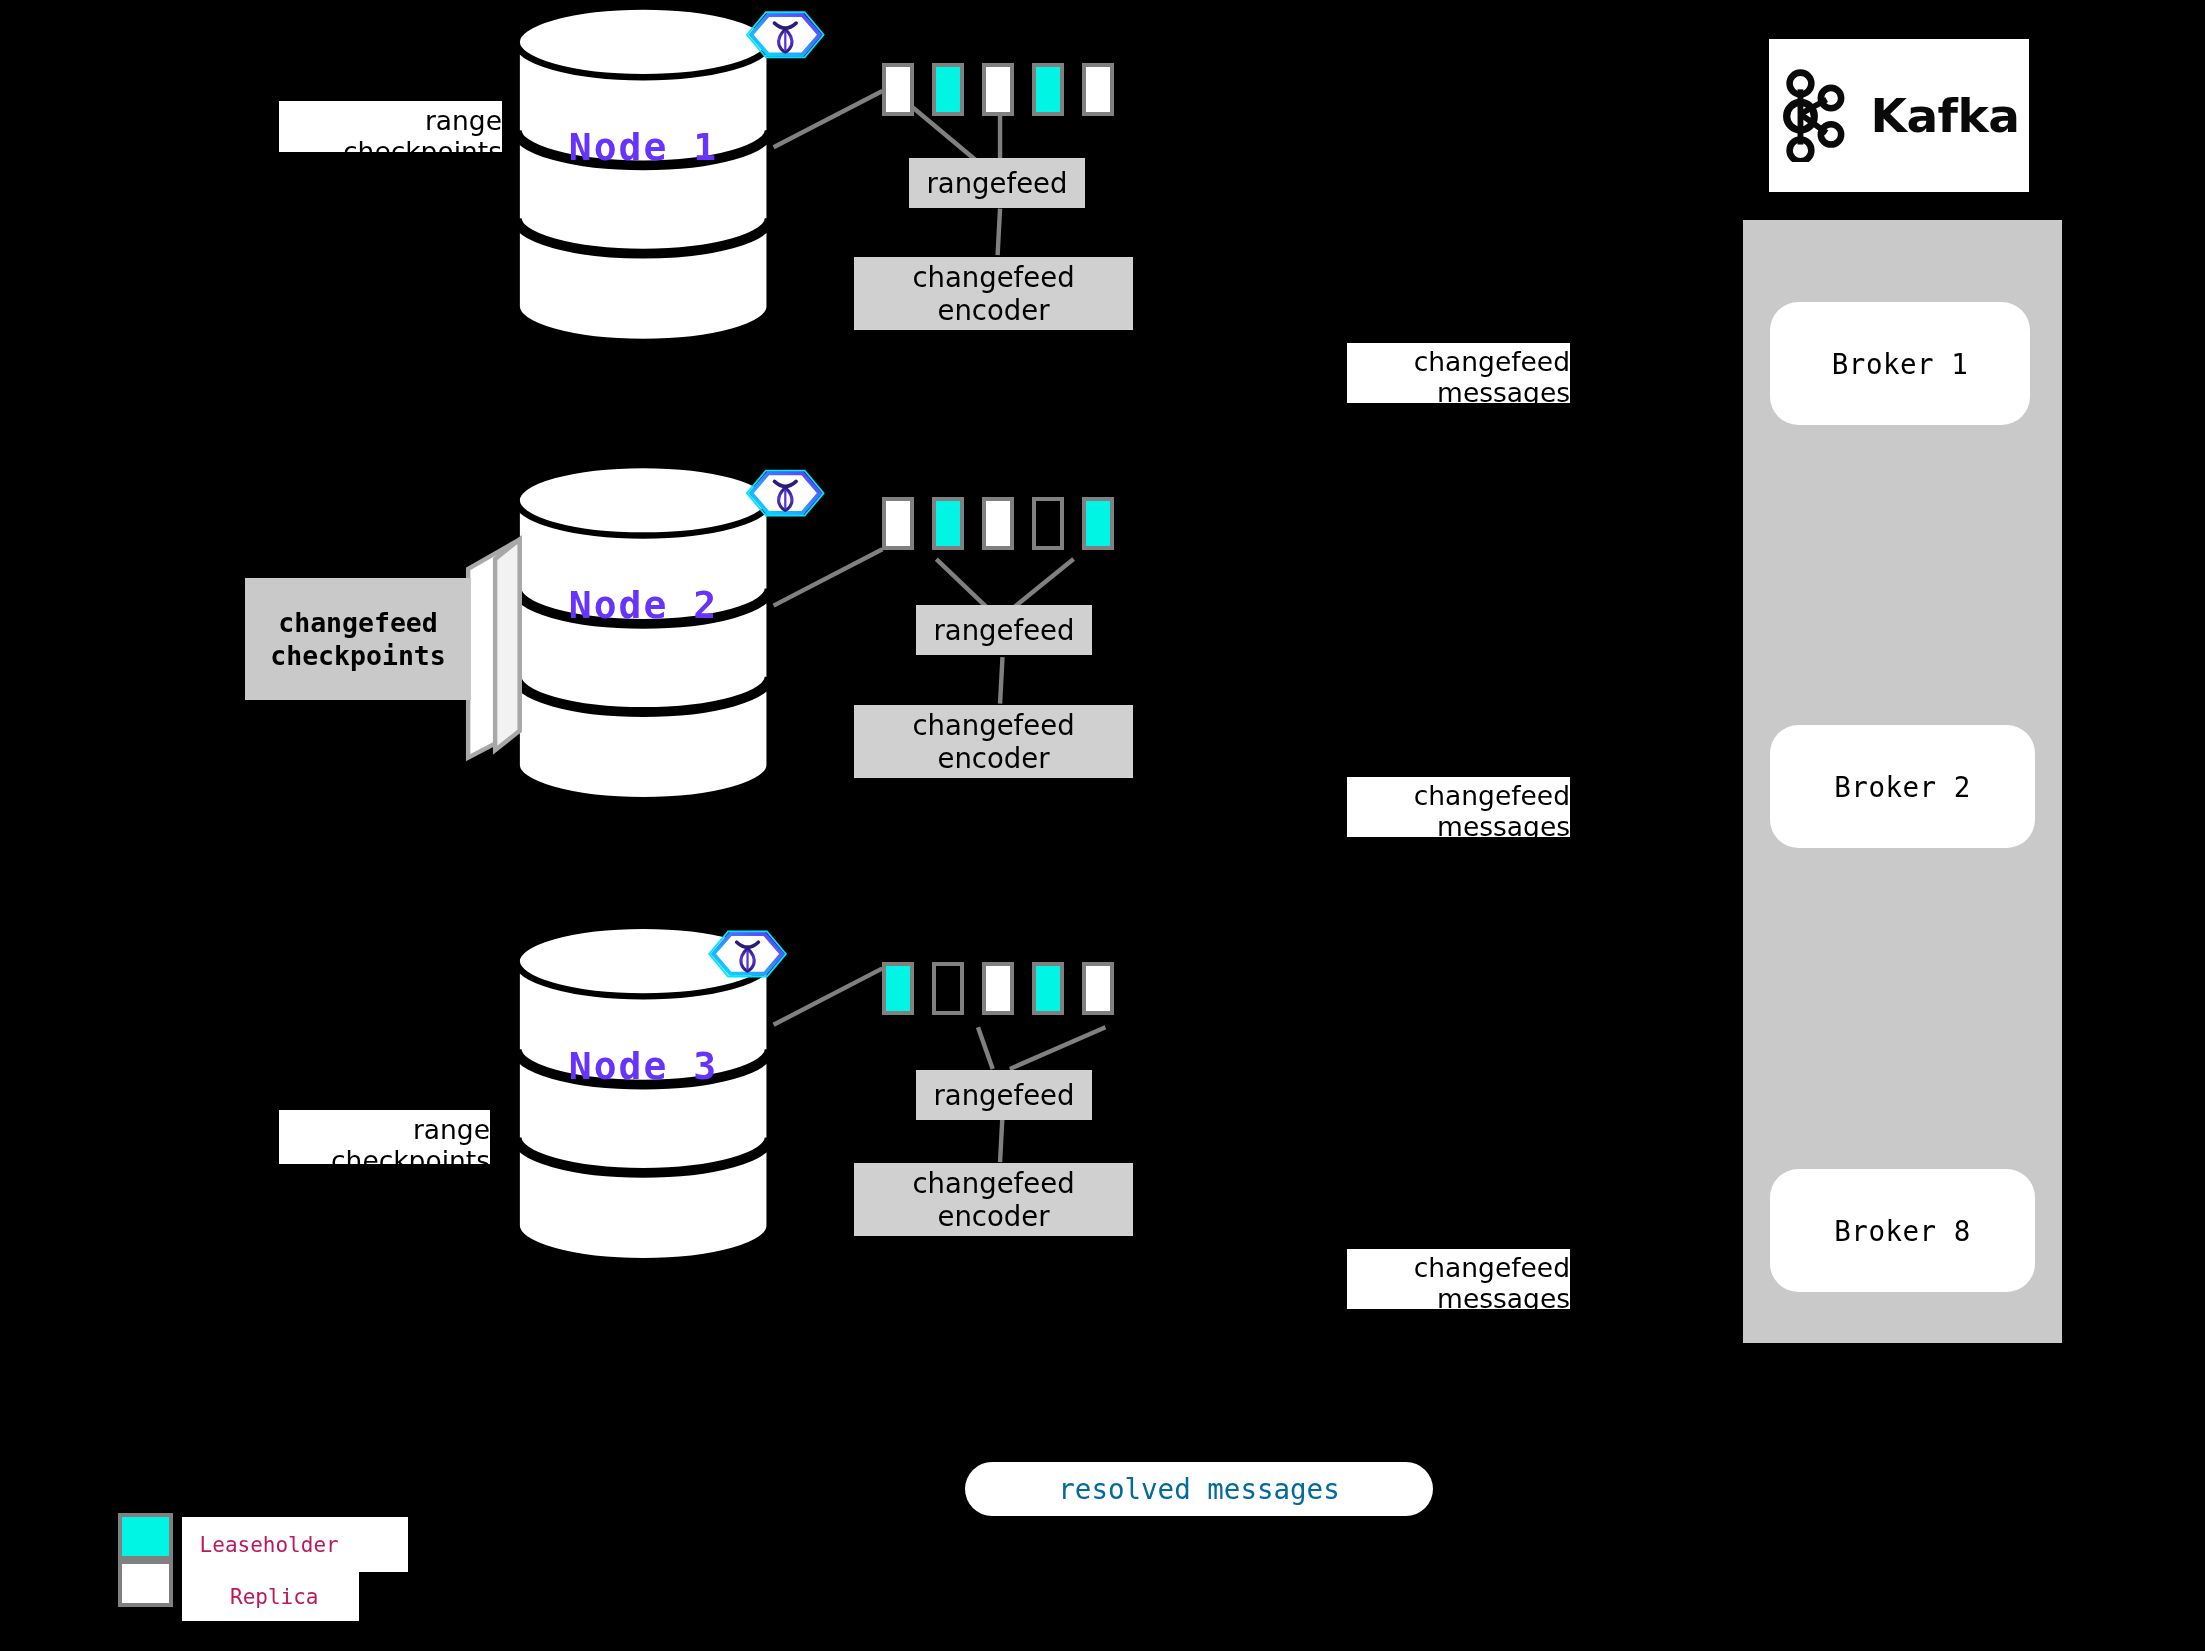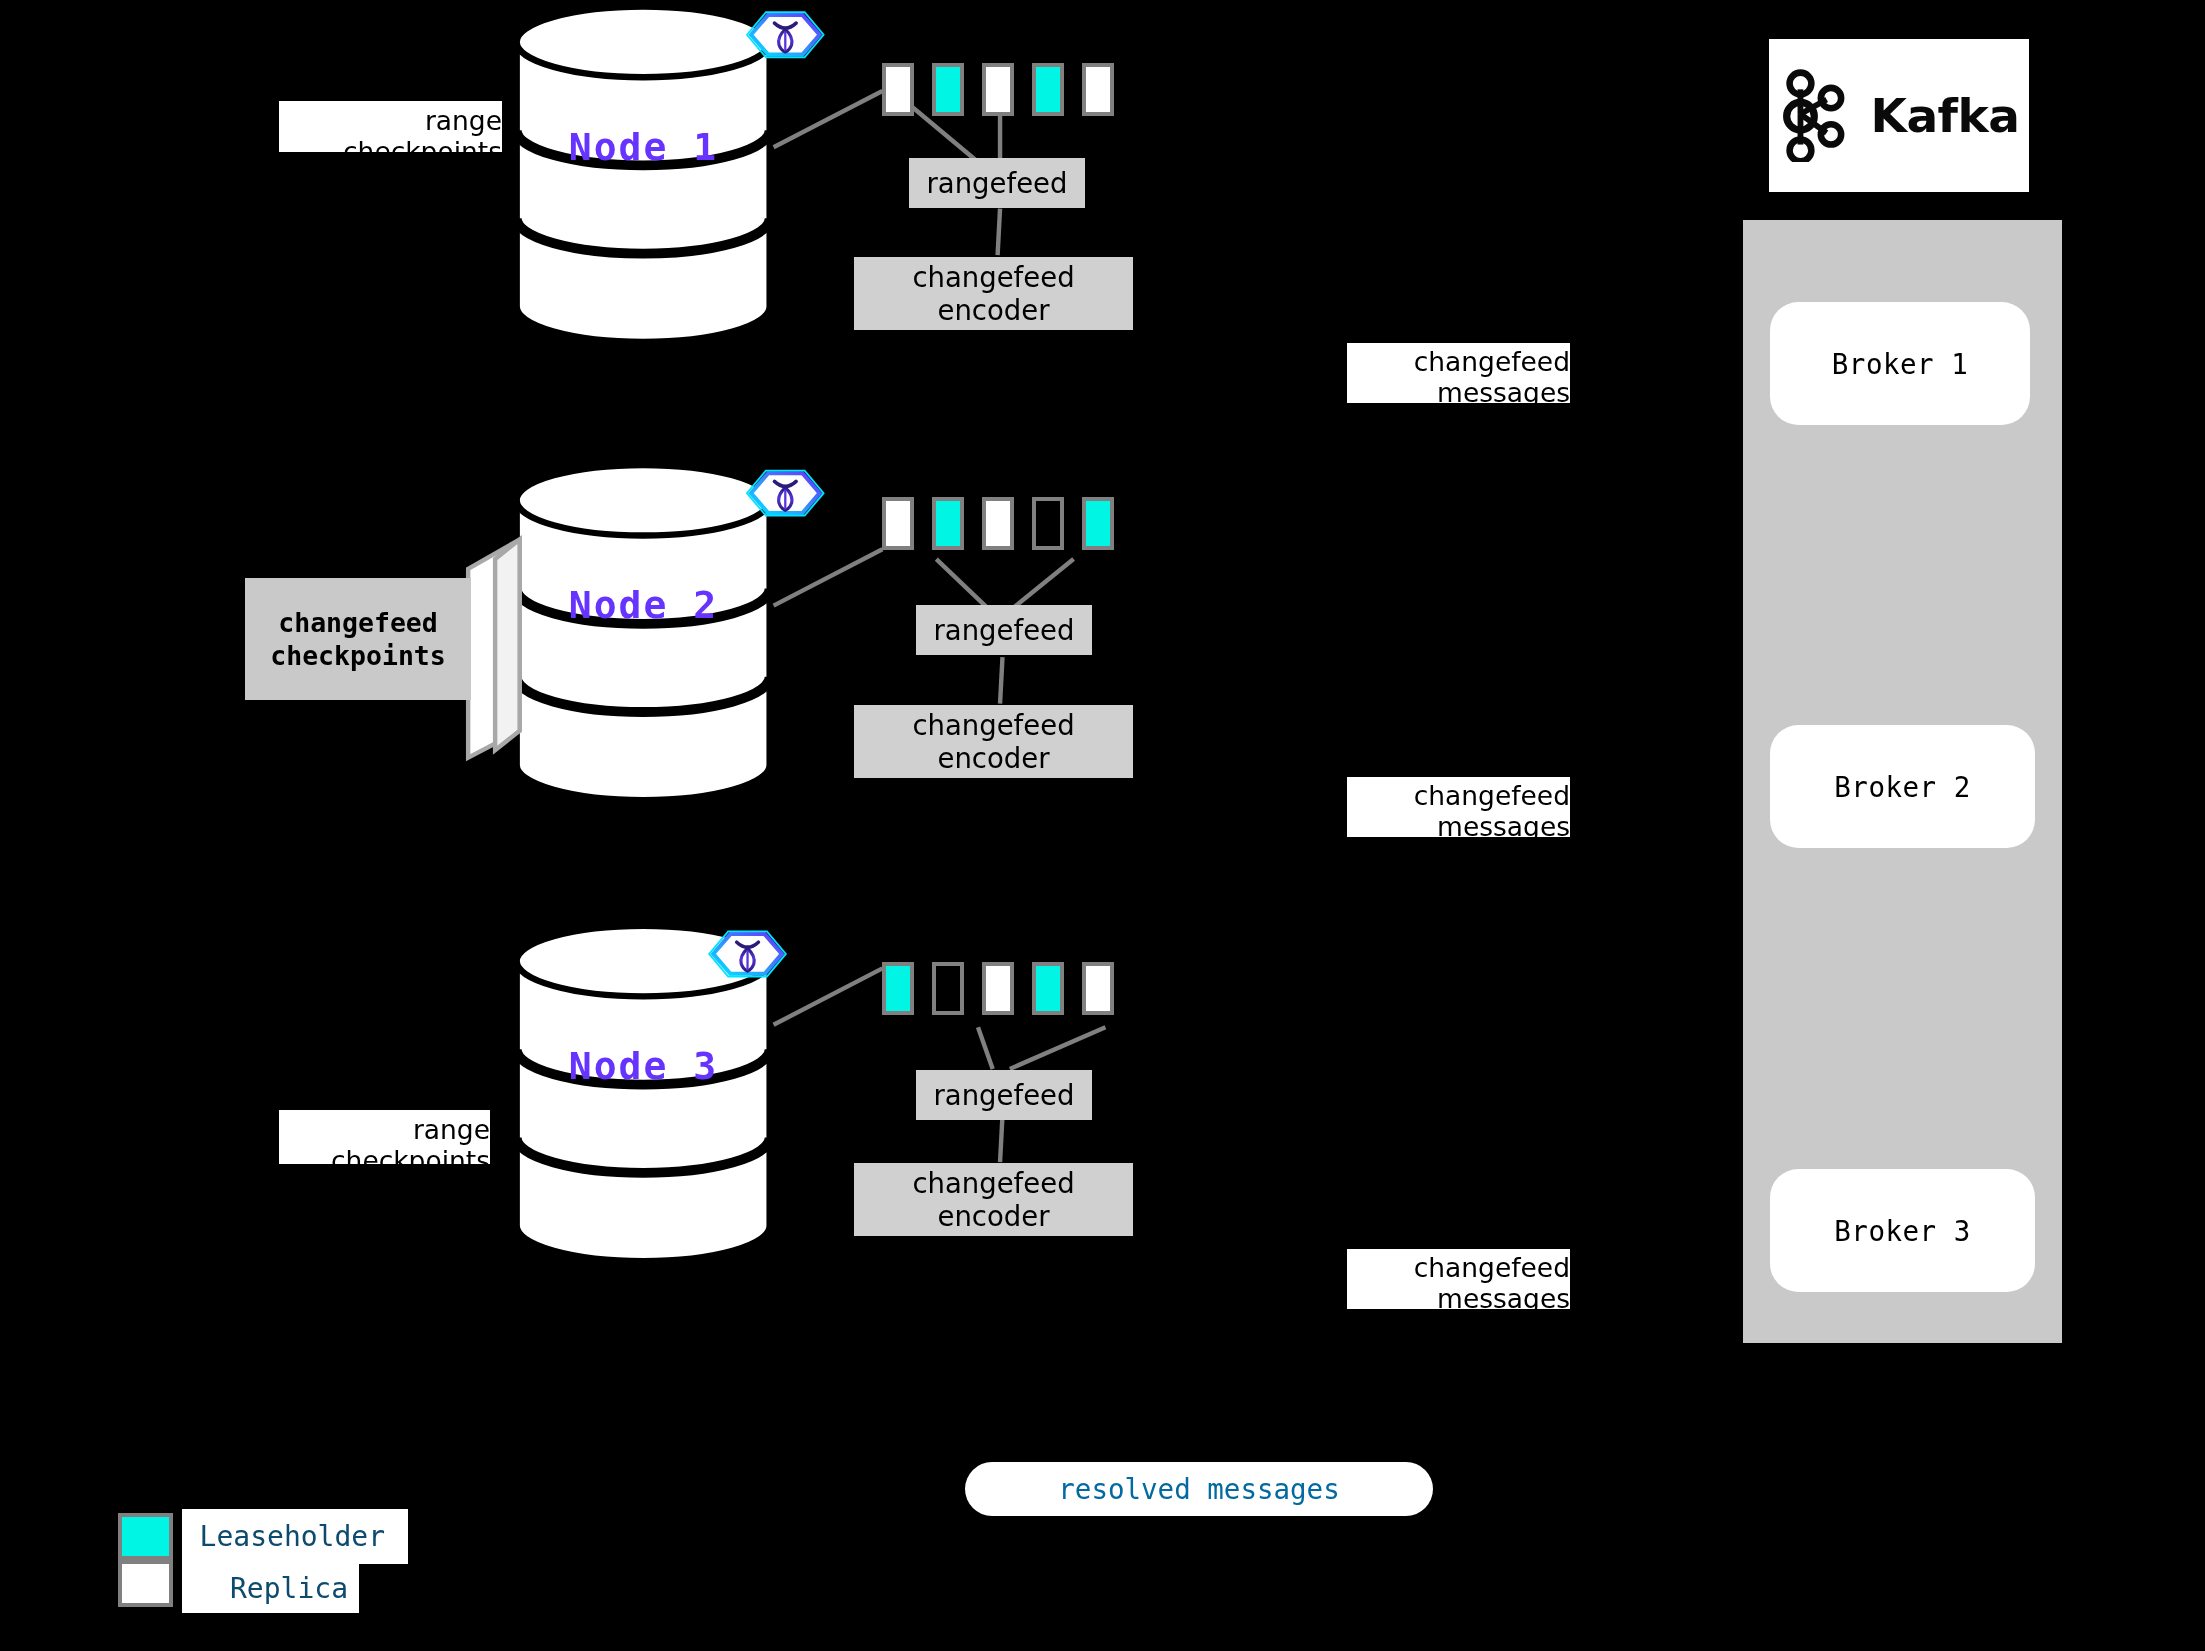--- a/index.html
+++ b/index.html
@@ -119,28 +119,29 @@
   .legend-swatch {
     position: absolute;
     width: 55px;
     height: 47px;
     border: 4.9px solid #808080;
     box-sizing: border-box;
   }
   .legend-label {
     position: absolute;
     background: #ffffff;
-    color: #0c4a6e;
-    font-family: "DejaVu Sans Mono", monospace;
-    font-size: 28px;
+    color: #be185d;
+    font-family: "DejaVu Sans Mono", monospace;
+    font-size: 21px;
     display: flex;
     align-items: center;
     box-sizing: border-box;
     padding-left: 17.6px;
     overflow: hidden;
+    margin-top: 8px;
   }
 
   
   #coordinator-box {
     position: absolute;
     background: #c9c9c9;
     font-family: "DejaVu Sans Mono", monospace;
     font-weight: bold;
     font-size: 26.5px;
     color: #000000;
@@ -340,21 +341,21 @@
       <circle cx="30" cy="112" r="15" fill="none" stroke="#0a0a0a" stroke-width="9"></circle>
       <circle cx="72" cy="40" r="14" fill="none" stroke="#0a0a0a" stroke-width="9"></circle>
       <circle cx="72" cy="90" r="14" fill="none" stroke="#0a0a0a" stroke-width="9"></circle>
     </svg>
     <span id="kafka-wordmark">Kafka</span>
   </div>
 
   <div id="kafka-panel" style="left:1743px; top:212px; width:319px; height:1123px;">
     <div class="broker" style="left:27px; top:82px; width:260px; height:123px;">Broker 1</div>
     <div class="broker" style="left:27px; top:505px; width:265px; height:123px;">Broker 2</div>
-    <div class="broker" style="left:27px; top:949px; width:265px; height:123px;">Broker 3</div>
+    <div class="broker" style="left:27px; top:949px; width:265px; height:123px;">Broker 8</div>
   </div>
 
   <div id="resolved-pill" style="left:965px; top:1462px; width:468px; height:54px;">resolved messages</div>
 
   <div class="legend-swatch" style="left:118px; top:1513px; background:#00f5e4;"></div>
   <div class="legend-label" style="left:182px; top:1509px; width:226px; height:55px;">Leaseholder</div>
 
   <div class="legend-swatch" style="left:118px; top:1560px; background:#ffffff;"></div>
   <div class="legend-label" style="left:182px; top:1564px; width:177px; height:49px;padding-left:48px;">Replica</div>
 

